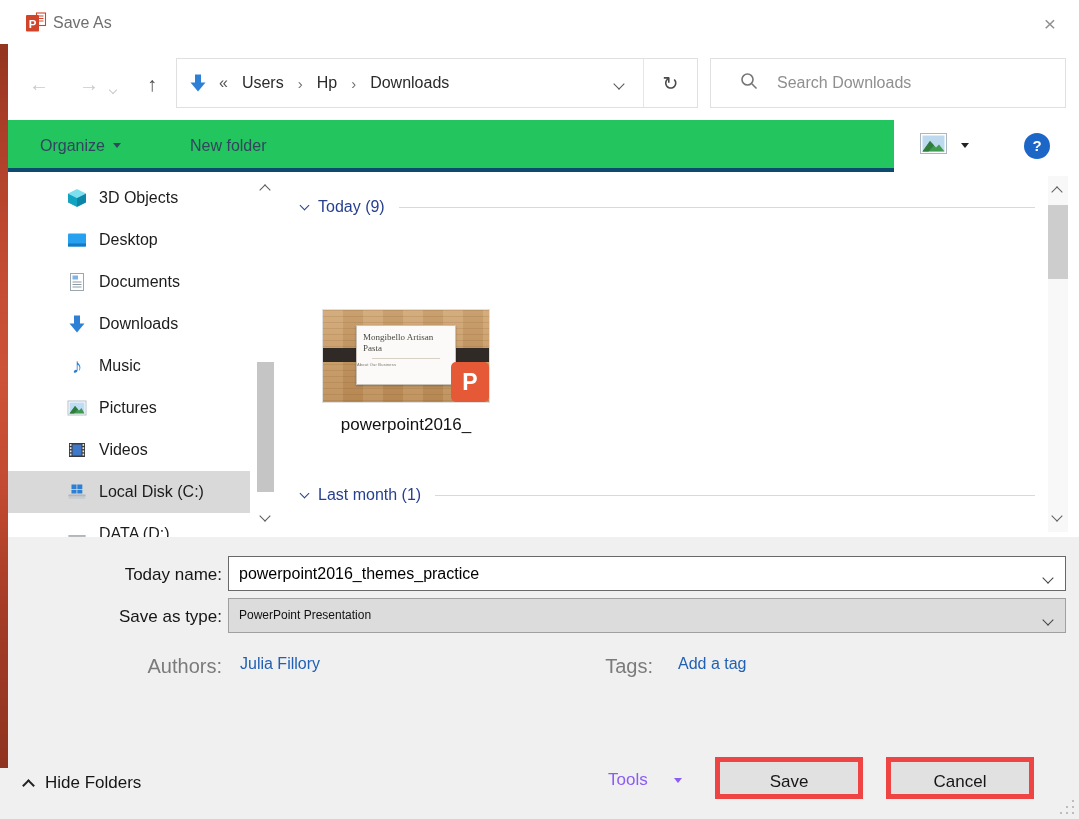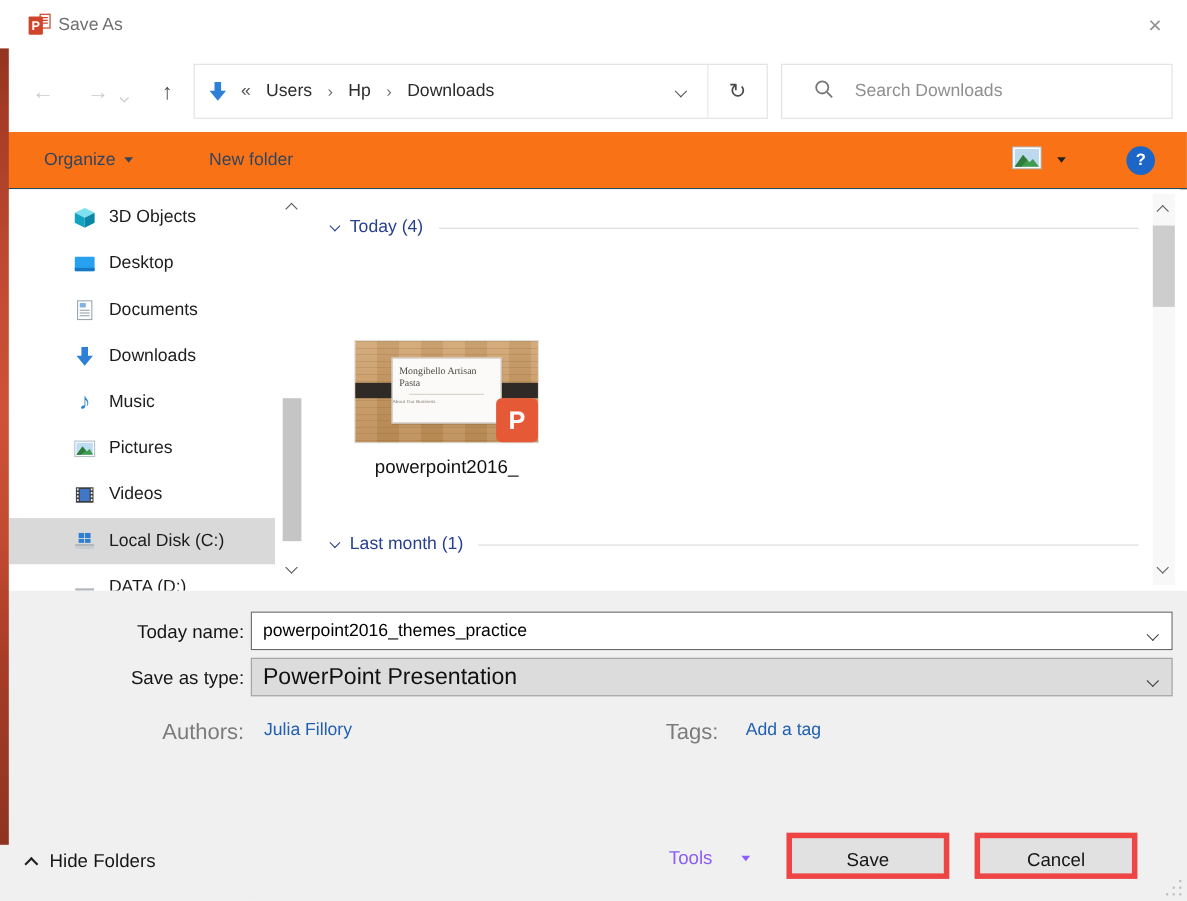--- a/index.html
+++ b/index.html
@@ -39,22 +39,22 @@
   .addr-chev { margin-left:auto; margin-right:20px; color:#555; }
   .addr-refresh { width:54px; border-left:1px solid #e6e6e6; display:flex; align-items:center;
                   justify-content:center; font-size:19px; color:#4a4a4a; }
   .searchbox { position:absolute; left:710px; top:58px; width:356px; height:50px;
                border:1px solid #e0e0e0; background:#fff; display:flex; align-items:center; }
   .search-icon { margin-left:28px; }
   .searchbox input { border:none; outline:none; flex:1; height:100%; margin-left:18px;
                      font-size:16px; font-family:inherit; color:#333; background:transparent; }
   .searchbox input::placeholder { color:#8f8f8f; }
   
-  .toolbar { position:absolute; left:0; top:120px; width:1079px; height:52px;
-             background:#f97316; border-bottom:1px solid #0c4a6e; }
+  .toolbar { position:absolute; left:0; top:120px; width:894px; height:52px;
+             background:#22c55e; border-bottom:4px solid #0c4a6e; }
   .tb-item { position:absolute; top:0; height:51px; display:flex; align-items:center; gap:8px;
              font-size:16px; color:#33455e; }
   .tb-organize { left:40px; }
   .tb-newfolder { left:190px; }
   .tri-down { width:0; height:0; border-left:4px solid transparent; border-right:4px solid transparent;
               border-top:5px solid currentColor; display:inline-block; }
   .tb-view { left:920px; gap:14px; color:#222; }
   .help-btn { position:absolute; left:1024px; top:133px; width:26px; height:26px; border-radius:50%;
               background:#1b66c6; color:#fff; font-weight:bold; font-size:15px; text-align:center;
               line-height:26px; }
@@ -109,21 +109,21 @@
   .sc-down { transform:rotate(45deg); }
   
   .lower { position:absolute; left:0; top:537px; width:1079px; height:282px; background:#f0f0f0; }
   .fld-label { position:absolute; left:0; width:222px; text-align:right; font-size:17px; color:#161616; }
   .lbl-filename { top:28px; }
   .lbl-savetype { top:70px; }
   .filename-input { position:absolute; left:228px; top:19px; width:838px; height:35px;
                     border:1px solid #686868; background:#fff; font-size:16px; font-family:inherit;
                     padding:0 34px 0 10px; color:#000; outline:none; }
   .savetype-box { position:absolute; left:228px; top:61px; width:838px; height:35px;
-                  border:1px solid #a0a0a0; background:#dcdcdc; font-size:21px; line-height:33px;
+                  border:1px solid #a0a0a0; background:#dcdcdc; font-size:12px; line-height:33px;
                   padding-left:10px; color:#111; }
   .fld-chev { position:absolute; color:#444; }
   .chev-filename { left:1044px; top:31px; }
   .chev-savetype { left:1044px; top:73px; }
   .meta-label { position:absolute; font-size:20px; color:#7b7b7b; }
   .lbl-authors { left:0; width:222px; text-align:right; top:118px; }
   .lbl-tags { left:595px; width:58px; text-align:right; top:118px; }
   .meta-link { position:absolute; font-size:16px; color:#2160b4; top:118px; }
   .val-authors { left:240px; }
   .val-tags { left:678px; }
@@ -331,21 +331,21 @@
     </div>
   <div class="sb-scroll">
     <span class="sc-up"></span>
     <div class="sb-thumb"></div>
     <span class="sc-down"></span>
   </div>
 
   <div class="listarea">
     <div class="group-hd hd-today">
       <span class="chev"></span>
-      <span>Today (4)</span>
+      <span>Today (9)</span>
       <span class="hd-line"></span>
     </div>
 
     <div class="file-tile">
       <div class="thumb">
         <div class="thumb-bar thumb-bar-left"></div>
         <div class="thumb-bar thumb-bar-right"></div>
         <div class="thumb-card">
           <div class="thumb-title">Mongibello Artisan Pasta</div>
           <div class="thumb-rule"></div>

